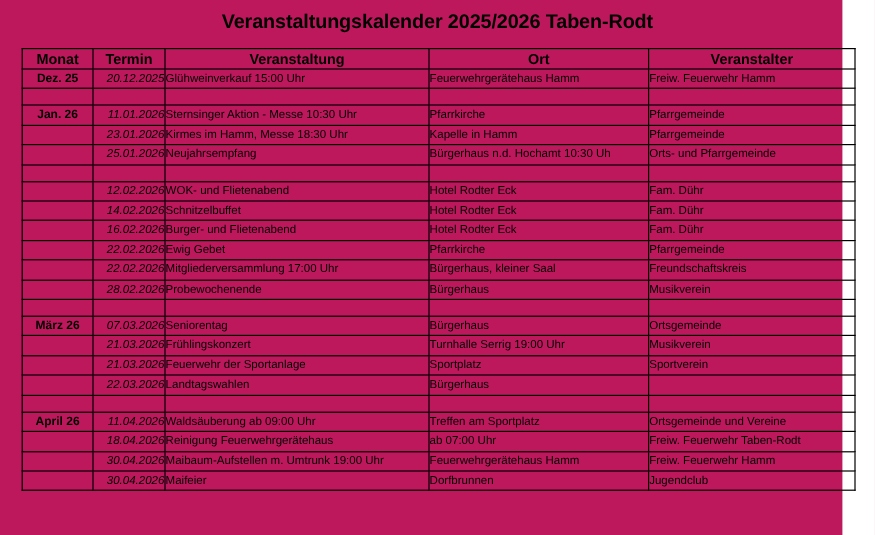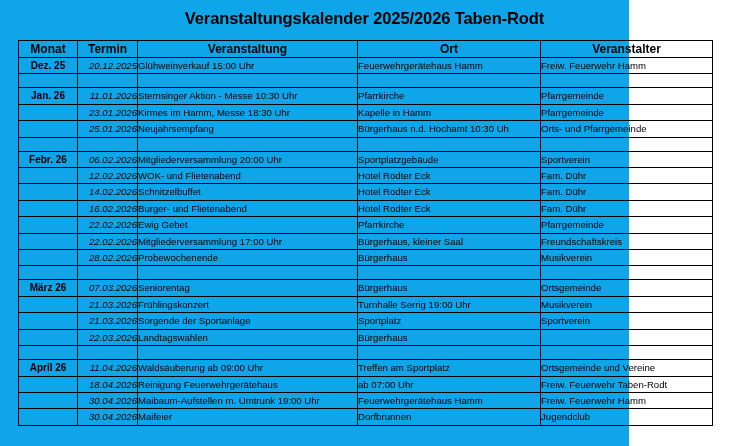--- a/index.html
+++ b/index.html
@@ -10,23 +10,23 @@
   }
   body {
     width: 729px;
     height: 446px;
     font-family: "Liberation Sans", sans-serif;
     color: #000000;
     overflow: hidden;
   }
   #page {
     position: relative;
-    width: 629px;
+    width: 702px;
     height: 446px;
-    background: #0ea5e9;
+    background: #be185d;
   }
   #doc-title {
     position: absolute;
     left: 0;
     top: 9px;
     width: 729px;
     text-align: center;
     font-size: 16.5px;
     font-weight: bold;
     letter-spacing: -0.1px;
@@ -148,27 +148,20 @@
             <td class="txt">Orts- und Pfarrgemeinde</td>
           </tr>
           <tr class="spacer">
             <td class="monat"></td>
             <td class="termin"></td>
             <td class="txt"></td>
             <td class="txt"></td>
             <td class="txt"></td>
           </tr>
           <tr class="">
-            <td class="monat">Febr. 26</td>
-            <td class="termin">06.02.2026</td>
-            <td class="txt">Mitgliederversammlung 20:00 Uhr</td>
-            <td class="txt">Sportplatzgebäude</td>
-            <td class="txt">Sportverein</td>
-          </tr>
-          <tr class="">
             <td class="monat"></td>
             <td class="termin">12.02.2026</td>
             <td class="txt">WOK- und Flietenabend</td>
             <td class="txt">Hotel Rodter Eck</td>
             <td class="txt">Fam. Dühr</td>
           </tr>
           <tr class="">
             <td class="monat"></td>
             <td class="termin">14.02.2026</td>
             <td class="txt">Schnitzelbuffet</td>
@@ -220,21 +213,21 @@
           <tr class="">
             <td class="monat"></td>
             <td class="termin">21.03.2026</td>
             <td class="txt">Frühlingskonzert</td>
             <td class="txt">Turnhalle Serrig 19:00 Uhr</td>
             <td class="txt">Musikverein</td>
           </tr>
           <tr class="">
             <td class="monat"></td>
             <td class="termin">21.03.2026</td>
-            <td class="txt">Sorgende der Sportanlage</td>
+            <td class="txt">Feuerwehr der Sportanlage</td>
             <td class="txt">Sportplatz</td>
             <td class="txt">Sportverein</td>
           </tr>
           <tr class="">
             <td class="monat"></td>
             <td class="termin">22.03.2026</td>
             <td class="txt">Landtagswahlen</td>
             <td class="txt">Bürgerhaus</td>
             <td class="txt"></td>
           </tr>

